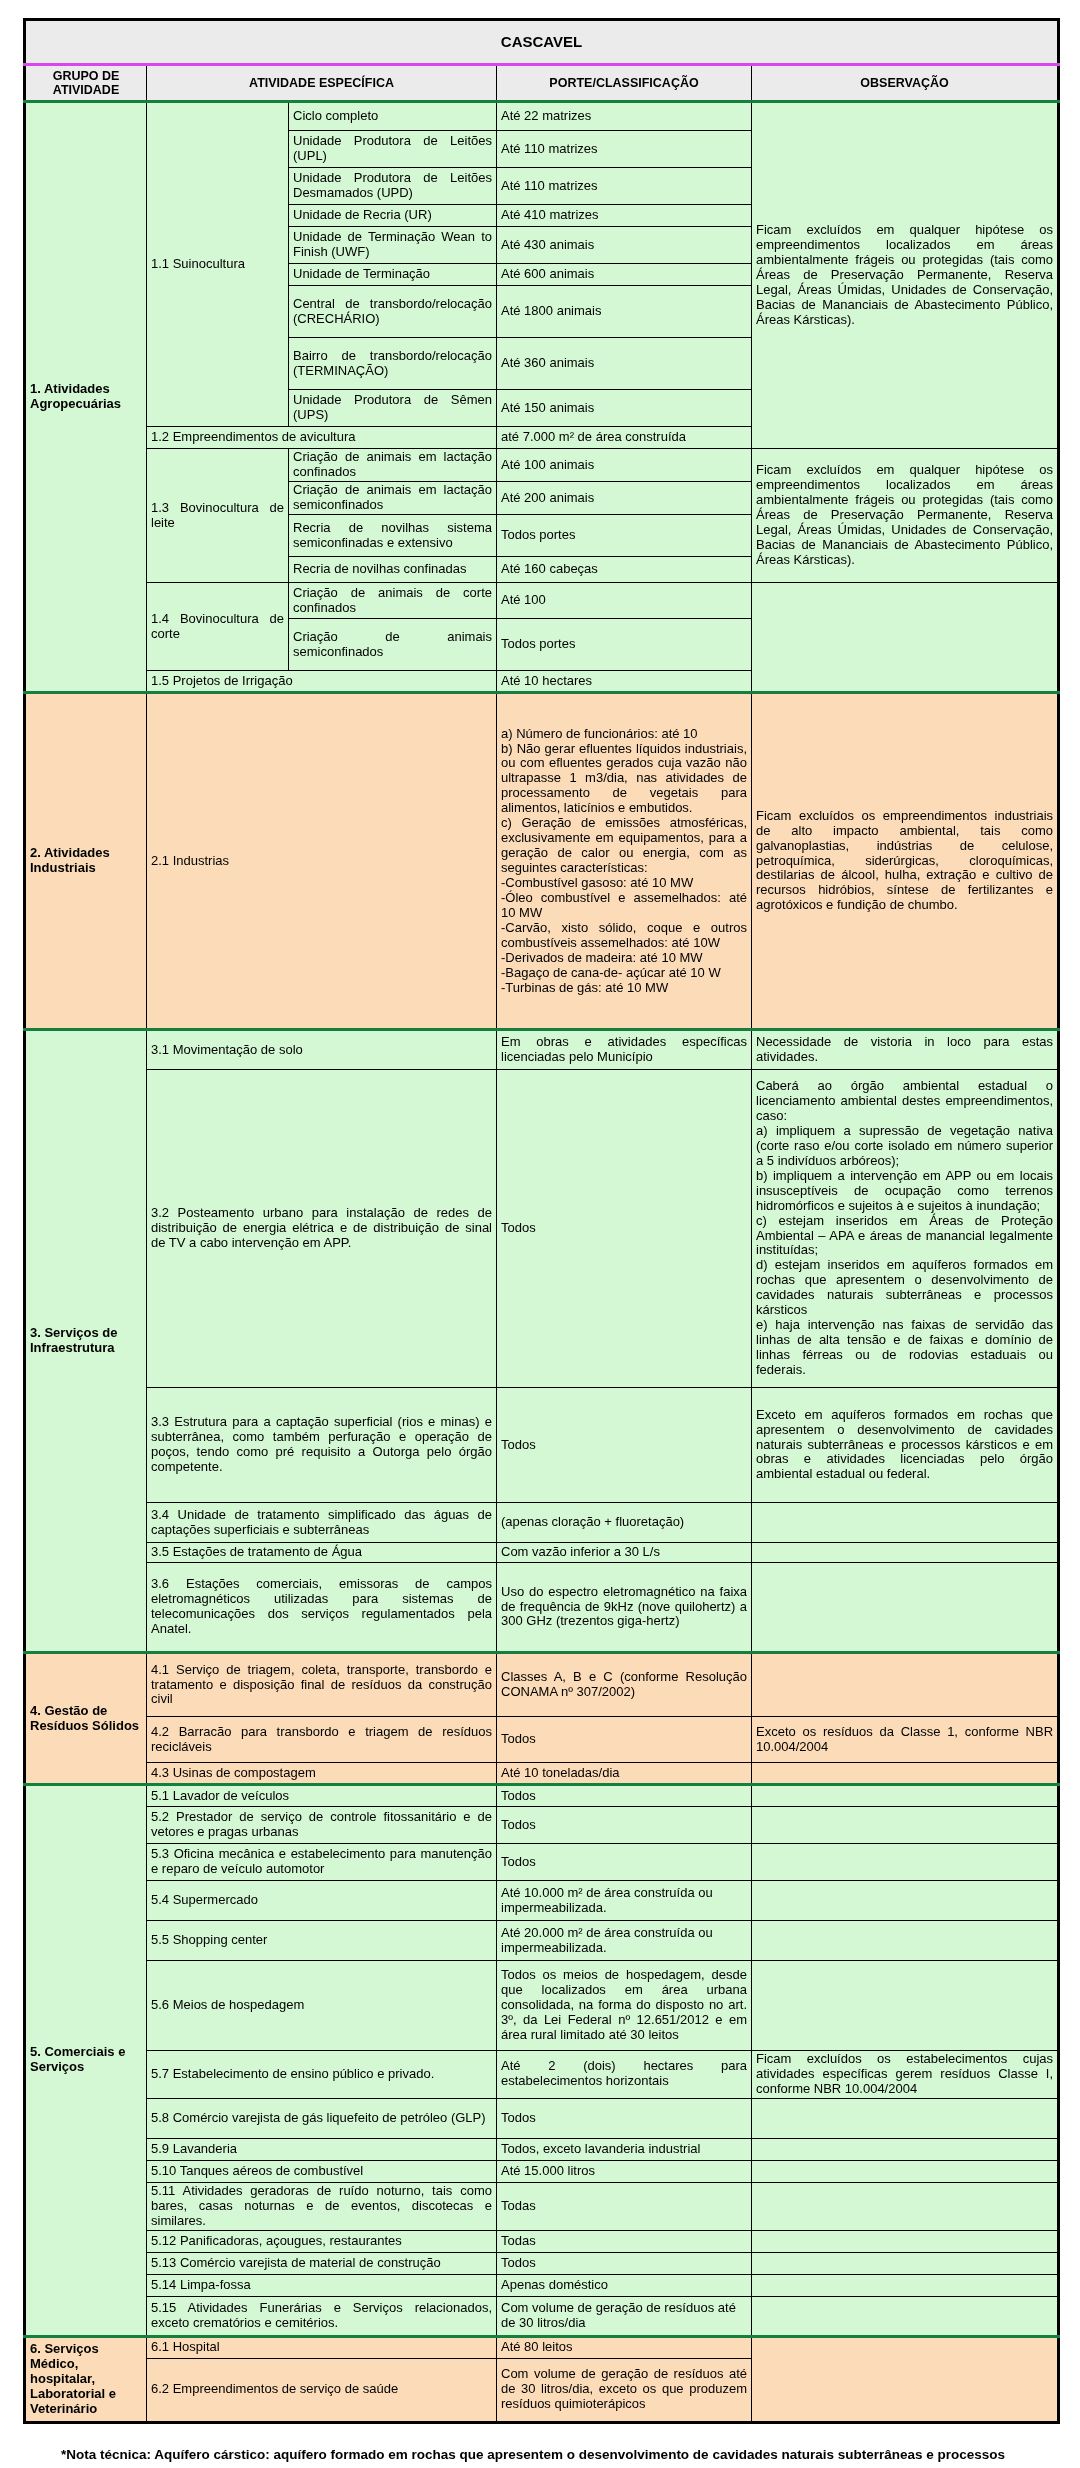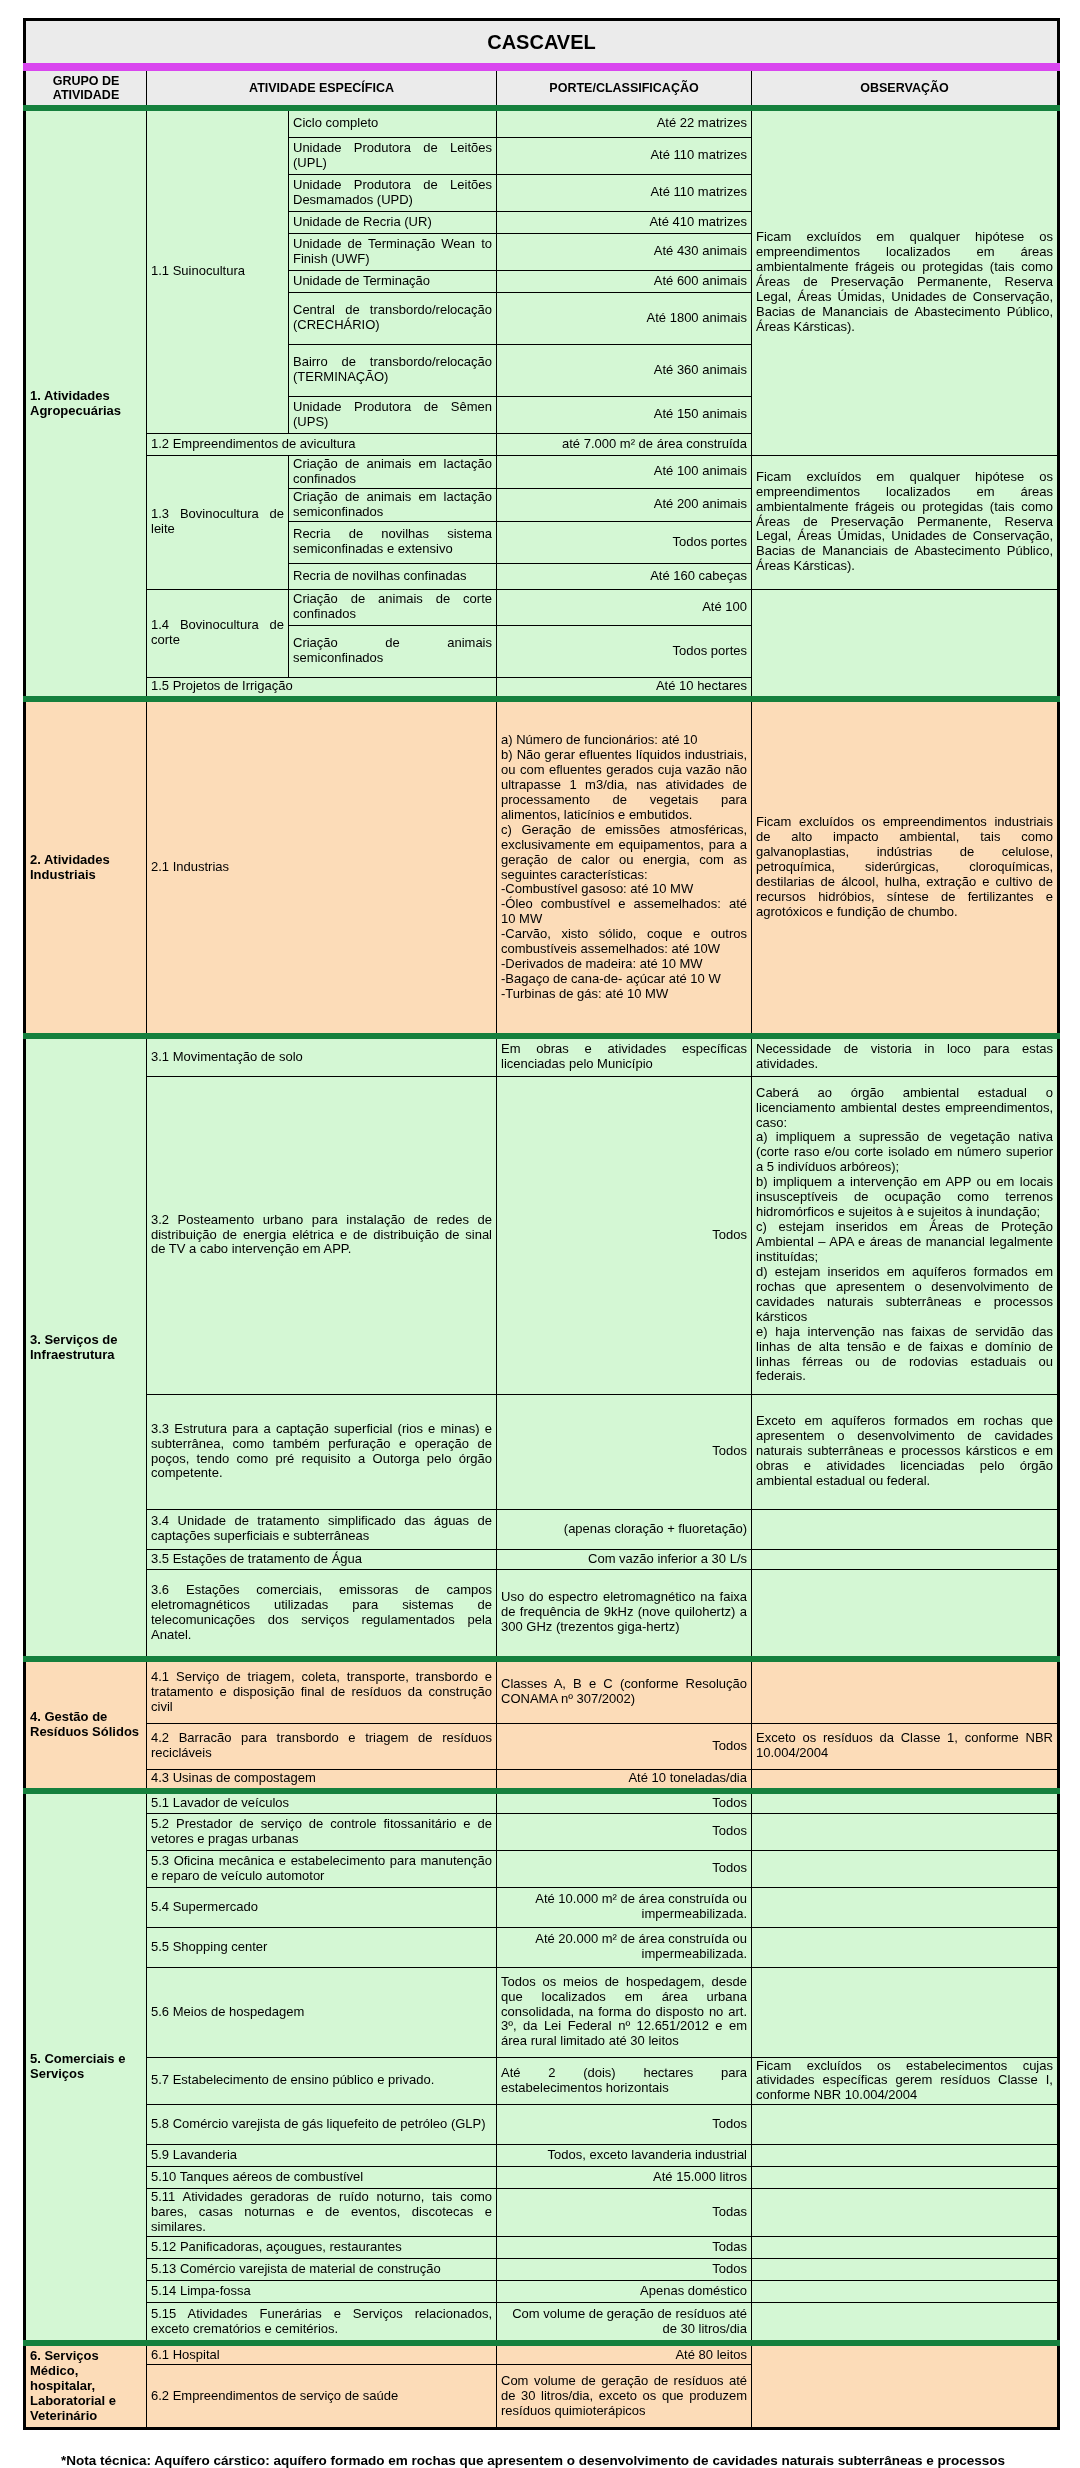--- a/index.html
+++ b/index.html
@@ -1,31 +1,31 @@
 <!DOCTYPE html>
 <html lang="pt-BR" style="--green: #d4f7d4; --orange: #fcdcb8; --gray: #ebebeb; --border: #000000;"><head>
 <meta charset="utf-8">
 <style>
   html,body{margin:0;padding:0;background:#fff;}
   body{width:1080px;min-height:2468px;box-sizing:border-box;padding:18px 0 0 23px;
        font-family:"Liberation Sans","DejaVu Sans",sans-serif;color:#000;}
   table{border-collapse:collapse;table-layout:fixed;width:1034px;border:3px solid #000;}
   td{border:1px solid #000;padding:1px 4px;vertical-align:middle;font-size:13px;line-height:1.15;
      overflow:hidden;word-wrap:break-word;}
-  tr.title-row td{background:var(--gray,#ebebeb);font-weight:bold;text-align:center;font-size:20px;
-     height:40px;border-bottom:8px solid #d946ef;}
+  tr.title-row td{background:var(--gray,#ebebeb);font-weight:bold;text-align:center;font-size:15px;
+     height:40px;border-bottom:3px solid #d946ef;}
   tr.header-row td{background:var(--gray,#ebebeb);font-weight:bold;text-align:center;font-size:12.5px;
      height:32px;border-bottom:2px solid #000;}
   tbody.green td{background:var(--green,#d4f7d4);}
   tbody.orange td{background:var(--orange,#fcdcb8);}
-  tbody.sect tr:first-child td{border-top:6px solid #15803d;}
+  tbody.sect tr:first-child td{border-top:3px solid #15803d;}
   td.g{font-weight:bold;text-align:left;}
   td.sg{text-align:justify;margin-top:13px;}
   td.a{text-align:justify;}
-  td.p{text-align:right;}
+  td.p{text-align:left;}
   td.jl{text-align:justify;margin-left:30px;}
   td.o{text-align:justify;}
   .pre{white-space:pre-line;}
   .footnote{width:1010px;margin:18px auto 0;margin-left:5px;text-align:center;font-weight:bold;
      font-size:13.5px;line-height:1.9;}
 </style>
 </head>
 <body>
 
 <table>

